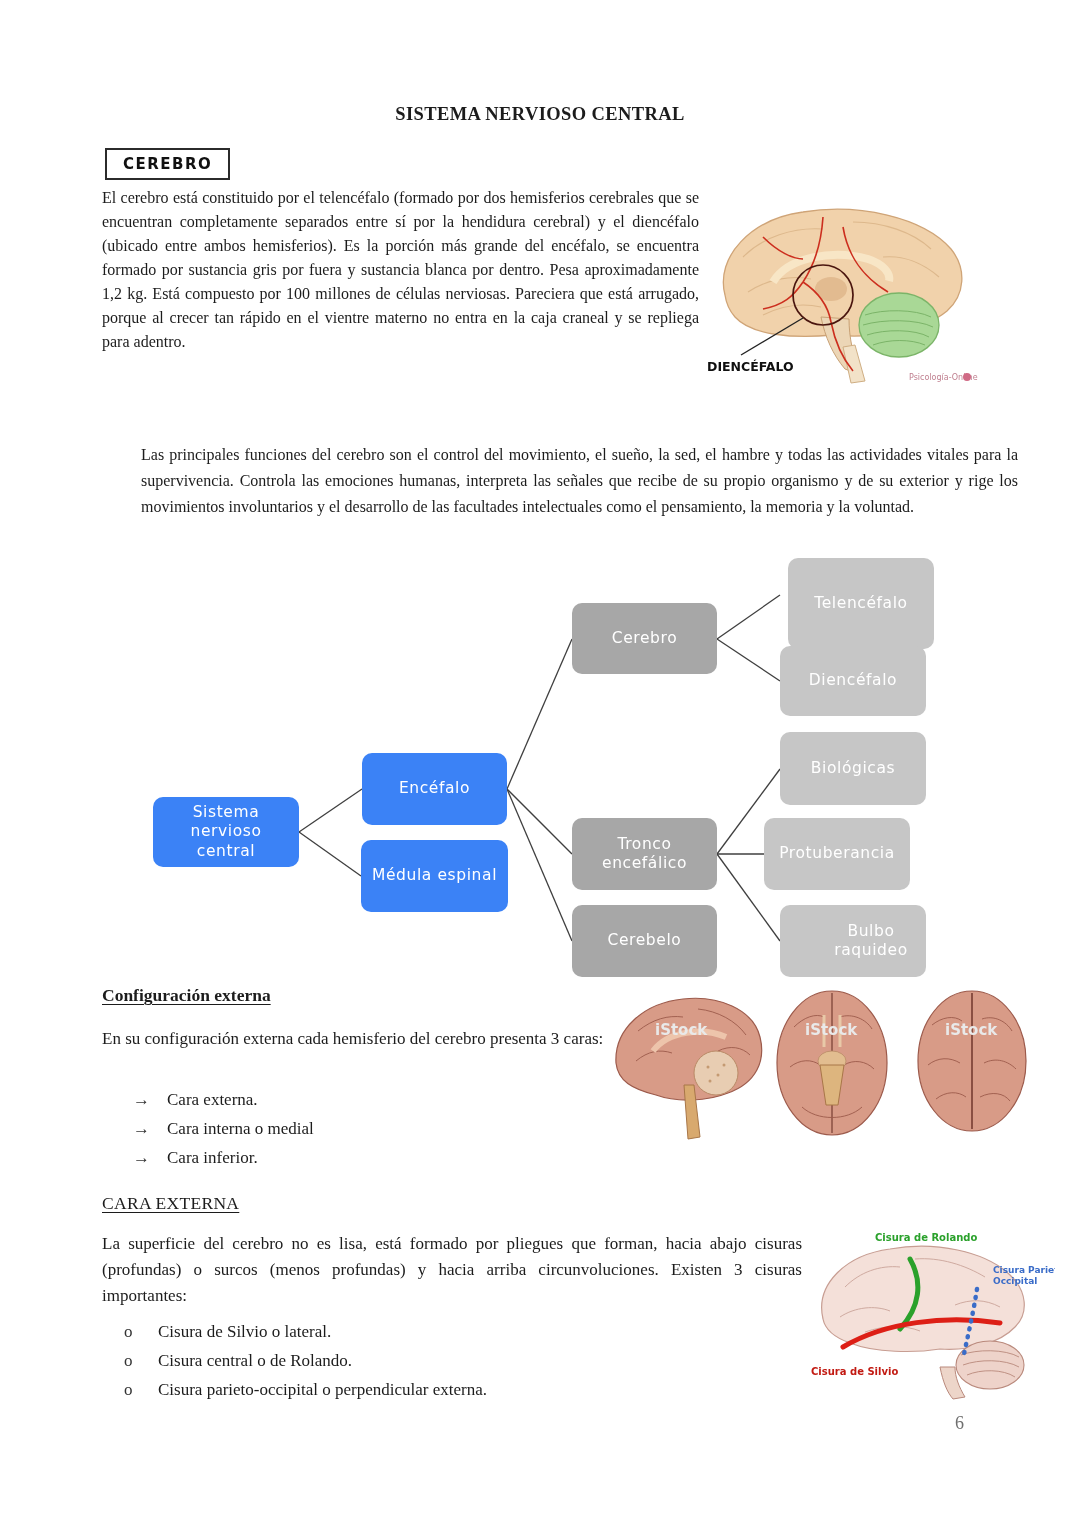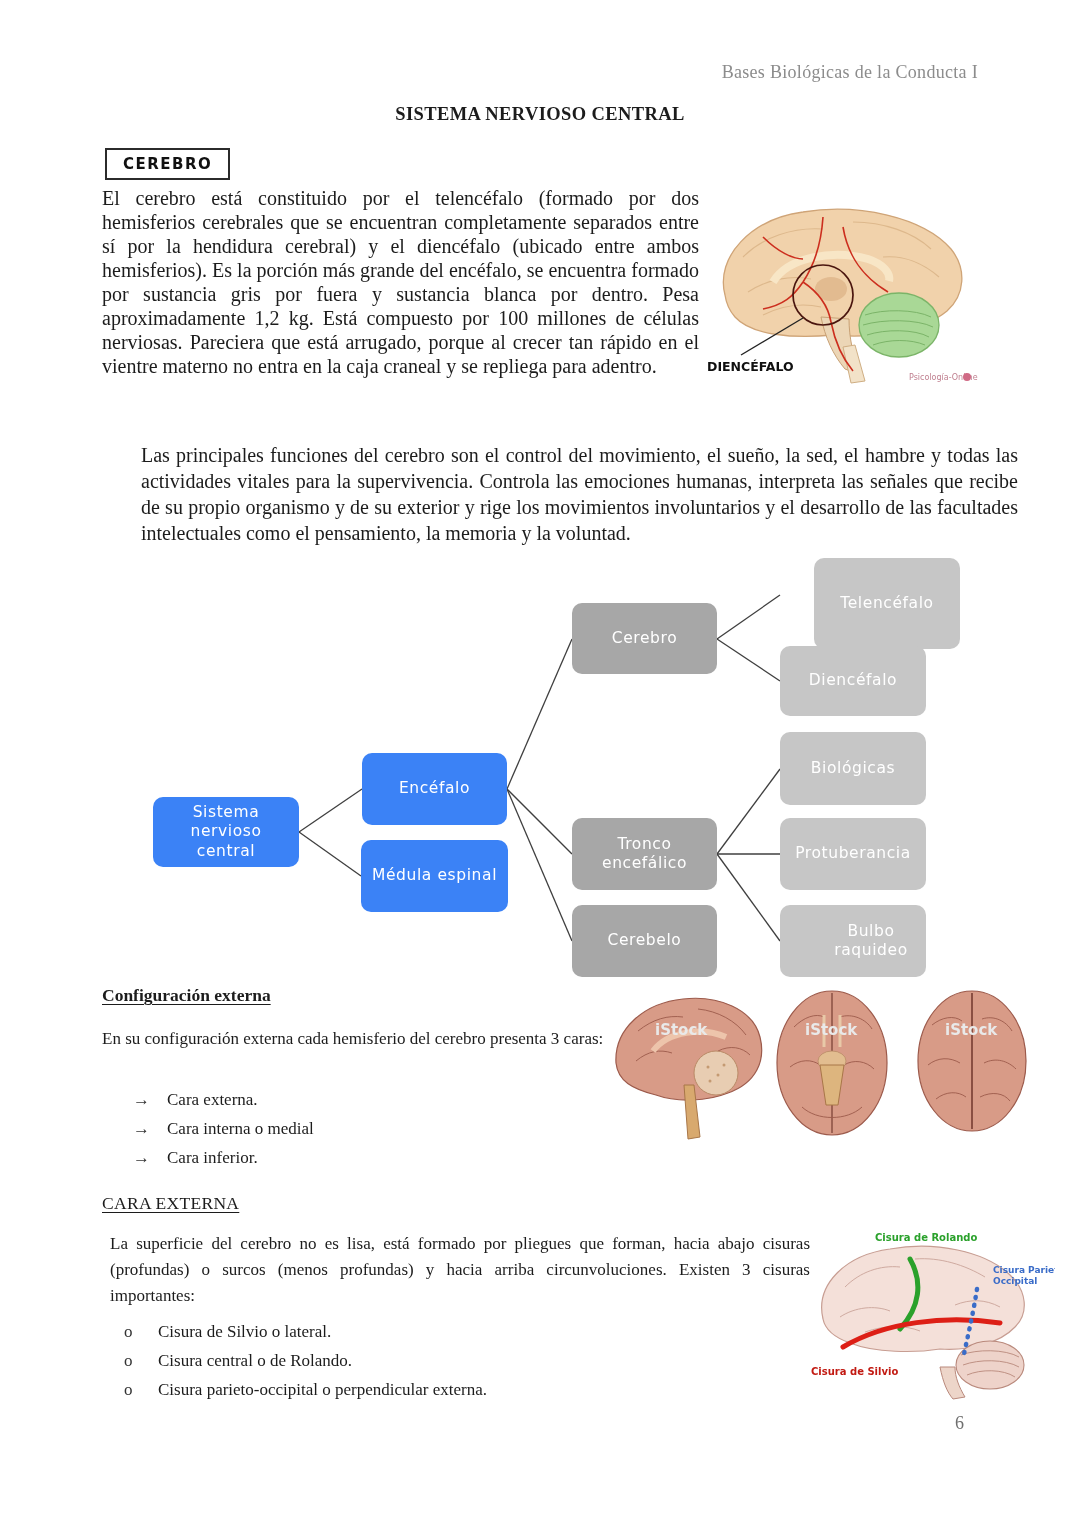--- a/index.html
+++ b/index.html
@@ -13,21 +13,21 @@
   }
   .page-title{
     position:absolute;top:104px;left:0;width:1080px;text-align:center;
     font-size:18.5px;font-weight:bold;letter-spacing:.4px;margin:0;
   }
   .cerebro-box{
     position:absolute;left:105px;top:148px;border:2px solid #2b2b2b;background:#fff;
     padding:5px 16px;font-family:"DejaVu Sans", sans-serif;font-weight:bold;
     font-size:15px;letter-spacing:1.5px;color:#111;
   }
-  .para{position:absolute;margin:0;text-align:justify;font-size:20px;}
+  .para{position:absolute;margin:0;text-align:justify;font-size:16px;}
   .para1{left:102px;top:186px;width:597px;line-height:24px;}
   .para2{left:102px;top:442px;width:877px;line-height:26px;margin-left:39px;}
 
   
   .fig{position:absolute;}
   .fig svg{display:block;}
 
   
   .diagram{position:absolute;left:140px;top:555px;width:800px;height:430px;}
   .diagram-lines{position:absolute;left:0;top:0;}
@@ -38,48 +38,47 @@
   }
   .node.dark{background:#3b82f6;}
   .node.mid{background:#a7a7a7;}
   .node.light{background:#c6c6c6;}
   .n-snc{left:13px;top:242px;width:146px;height:70px;}
   .n-encefalo{left:222px;top:198px;width:145px;height:72px;}
   .n-medula{left:221px;top:285px;width:147px;height:72px;}
   .n-cerebro{left:432px;top:48px;width:145px;height:71px;}
   .n-tronco{left:432px;top:263px;width:145px;height:72px;}
   .n-cerebelo{left:432px;top:350px;width:145px;height:72px;}
-  .n-telencefalo{left:674px;top:3px;width:146px;height:91px;}
+  .n-telencefalo{left:648px;top:3px;width:146px;height:91px;}
   .n-diencefalo{left:640px;top:91px;width:146px;height:70px;}
   .n-mesencefalo{left:640px;top:177px;width:146px;height:73px;}
-  .n-protuberancia{left:640px;top:263px;width:146px;height:72px;text-align:center;}
+  .n-protuberancia{left:624px;top:263px;width:146px;height:72px;text-align:center;}
   .n-bulbo{left:640px;top:350px;width:146px;height:72px;padding-left:44px;}
 
   .section-heading{
     position:absolute;left:102px;margin:0;font-size:17.5px;
     text-decoration:underline;text-underline-offset:3px;
   }
   .h-config{top:985px;font-weight:bold;}
   .h-cara{top:1193px;font-weight:normal;letter-spacing:.3px;}
   .intro{position:absolute;margin:0;font-size:17px;line-height:26px;}
   .intro-config{left:102px;top:1026px;width:505px;}
-  .intro-cara{left:110px;top:1231px;width:700px;text-align:justify;}
+  .intro-cara{left:102px;top:1231px;width:700px;text-align:justify;}
   .doc-list{position:absolute;list-style:none;margin:0;padding:0;font-size:17px;}
   .list-config{left:133px;top:1090px;}
   .list-cara{left:124px;top:1322px;}
   .doc-list li{display:flex;align-items:baseline;height:29px;}
   .bullet{width:34px;color:#333;flex:0 0 auto;}
   .page-number{position:absolute;left:955px;top:1413px;font-size:18px;color:#6f6f6f;}
 </style>
 </head>
 <body>
 
 <div class="page">
 
-  <div class="course-header">Bases Biológicas de la Conducta I</div>
   <h1 class="page-title">SISTEMA NERVIOSO CENTRAL</h1>
 
   <div class="cerebro-box">
     <span>CEREBRO</span>
   </div>
 
   <p class="para para1">El cerebro está constituido por el telencéfalo (formado por dos hemisferios cerebrales que se encuentran completamente separados entre sí por la hendidura cerebral) y el diencéfalo (ubicado entre ambos hemisferios). Es la porción más grande del encéfalo, se encuentra formado por sustancia gris por fuera y sustancia blanca por dentro. Pesa aproximadamente 1,2 kg. Está compuesto por 100 millones de células nerviosas. Pareciera que está arrugado, porque al crecer tan rápido en el vientre materno no entra en la caja craneal y se repliega para adentro.</p>
 
   <div class="fig" style="left:703px;top:197px;width:285px;height:190px;">
     <svg width="285" height="190" viewBox="0 0 285 190">

